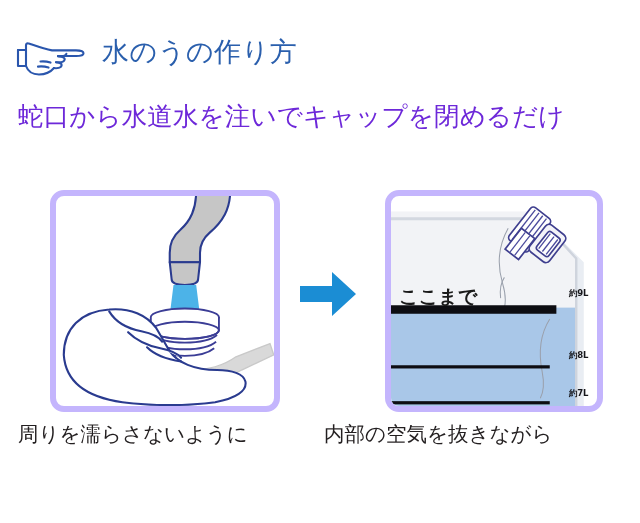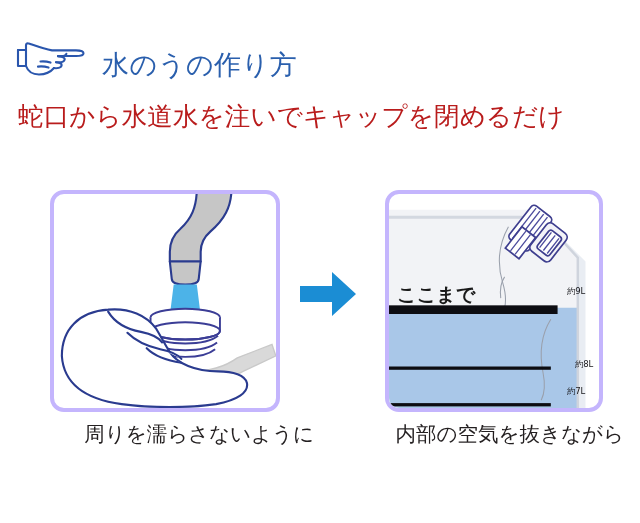--- a/index.html
+++ b/index.html
@@ -15,21 +15,21 @@
     font-family: "DejaVu Sans", "Liberation Sans", sans-serif;
     color: #231f20;
   }
 
   
   .header {
     position: absolute;
     left: 14px;
     top: 38px;
     display: flex;
-    align-items: flex-end;
+    align-items: flex-start;
     gap: 14px;
   }
   .hand-icon {
     width: 74px;
     height: 40px;
     flex: 0 0 auto;
     display: block;
   }
   .title {
     font-size: 27px;
@@ -42,37 +42,37 @@
   
   .lead {
     position: absolute;
     left: 18px;
     top: 98px;
     width: 610px;
   }
   .lead-line {
     font-size: 25.5px;
     line-height: 1.42;
-    color: #b91c1c;
+    color: #6d28d9;
     letter-spacing: 0.005em;
     white-space: nowrap;
   }
 
   
   .figures {
     position: absolute;
     left: 0;
     top: 186px;
     width: 640px;
     height: 228px;
   }
 
   .panel {
     position: absolute;
-    border: 4px solid #c4b5fd;
+    border: 6px solid #c4b5fd;
     border-radius: 14px;
     background: #ffffff;
     overflow: hidden;
     box-sizing: border-box;
   }
   .panel-left  { left: 50px;  top: 4px; width: 230px; height: 222px; }
   .panel-right { left: 385px; top: 4px; width: 218px; height: 222px; }
 
   .panel svg { display: block; width: 100%; height: 100%; }
 
@@ -81,21 +81,21 @@
     position: absolute;
     left: 300px;
     top: 80px;
     width: 56px;
     height: 56px;
   }
 
   
   .caption {
     position: absolute;
-    text-align: right;
+    text-align: left;
     font-size: 20.5px;
     line-height: 1.38;
     color: #231f20;
     white-space: nowrap;
   }
   .caption-left  { left: 18px;  top: 420px; width: 296px; }
   .caption-right { left: 324px; top: 420px; width: 300px; }
   .caption div { display: block; }
 
   
@@ -103,21 +103,21 @@
     position: absolute;
     font-size: 19px;
     font-weight: 700;
     color: #1a1a1a;
     letter-spacing: 0.01em;
     white-space: nowrap;
   }
   .bag-level-label {
     position: absolute;
     font-size: 8.5px;
-    font-weight: 400;
+    font-weight: 700;
     color: #17171b;
     white-space: nowrap;
     letter-spacing: -0.02em;
   }
 </style>
 </head>
 <body>
 
 <div class="header">
   <span class="hand-icon">
@@ -241,21 +241,21 @@
 
       <g transform="translate(138,34) rotate(38)">
         <path d="M0 0 L18 0 L18 28 L0 28 Z" fill="#ffffff" stroke="#3f3f8f" stroke-width="1.8"></path>
         <line x1="6" y1="1" x2="6" y2="27" stroke="#4a4a9c" stroke-width="1.3"></line>
         <line x1="12" y1="1" x2="12" y2="27" stroke="#4a4a9c" stroke-width="1.3"></line>
       </g>
     </svg>
 
     <span class="bag-text" style="left:8px; top:88px;">ここまで</span>
     <span class="bag-level-label" style="left:178px; top:92px;">約9L</span>
-    <span class="bag-level-label" style="left:178px; top:165px;margin-left:8px;">約8L</span>
+    <span class="bag-level-label" style="left:178px; top:154px;">約8L</span>
     <span class="bag-level-label" style="left:178px; top:192px;">約7L</span>
   </div>
 </div>
 
 <div class="caption caption-left">
   <div>周りを濡らさないように</div>
 </div>
 
 <div class="caption caption-right">
   <div>内部の空気を抜きながら</div>

